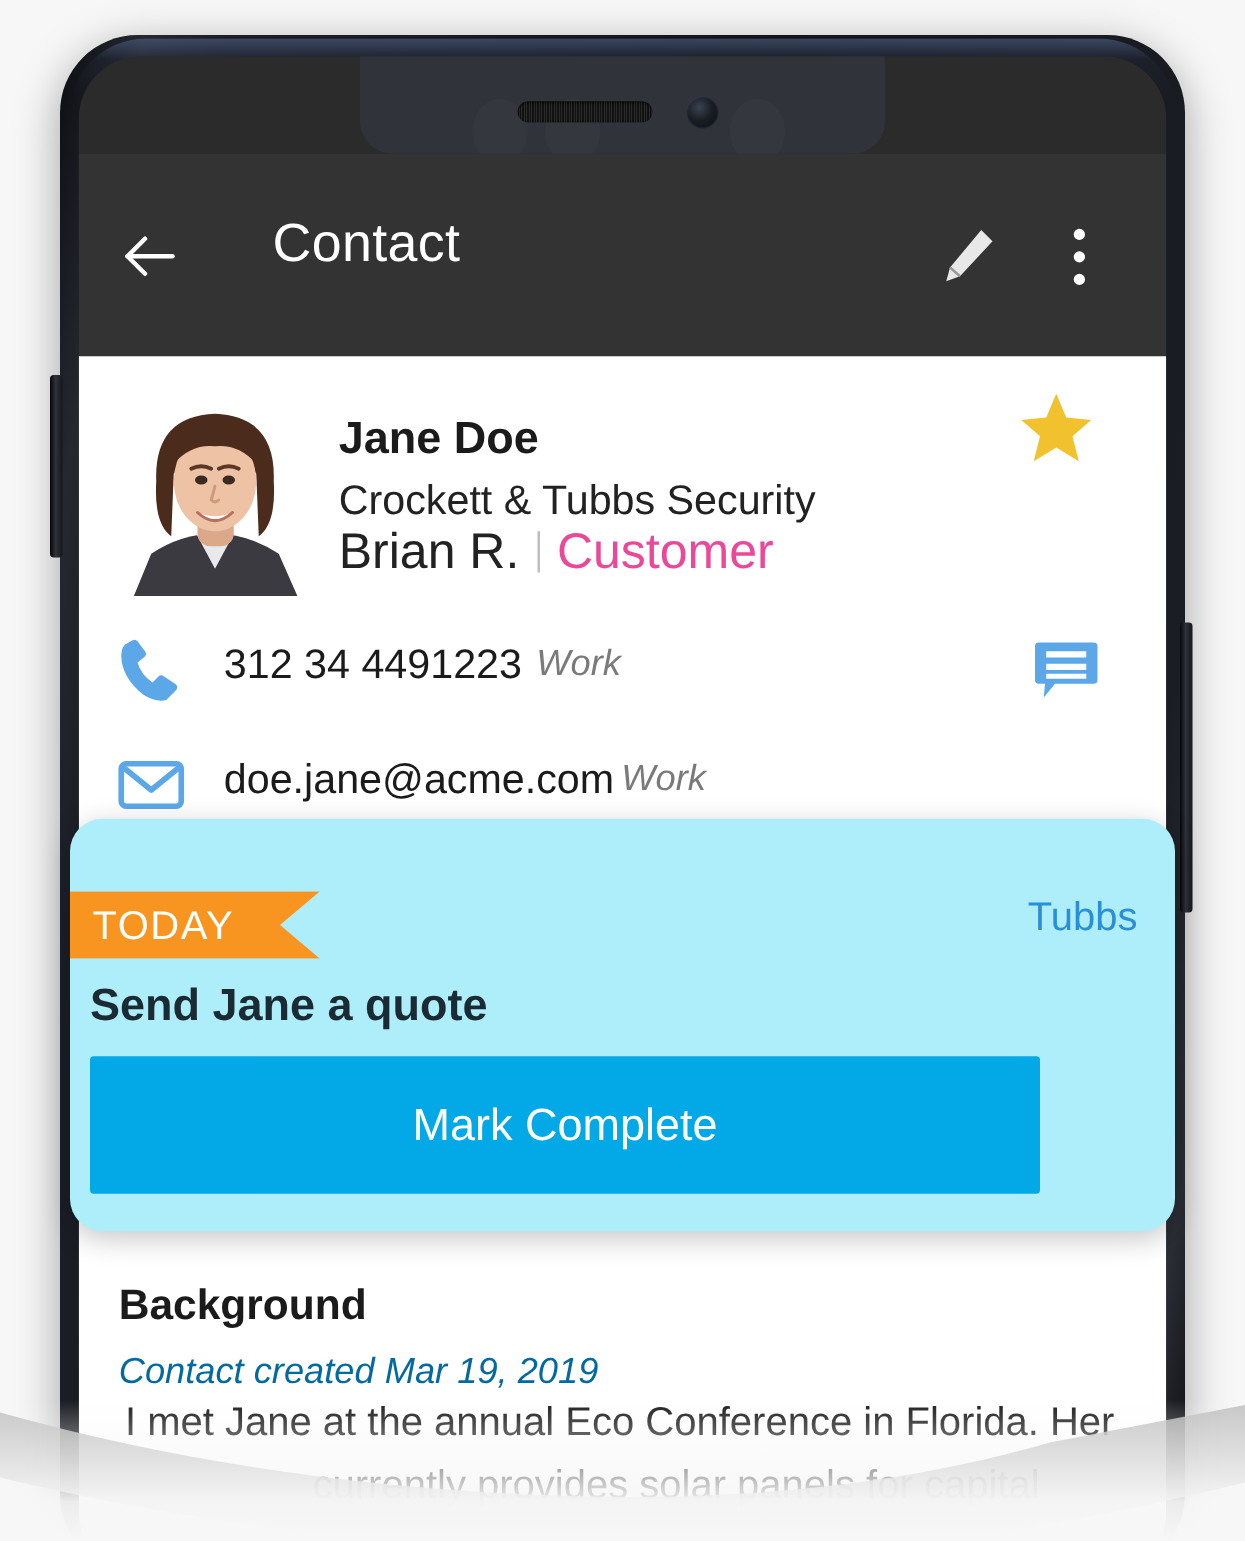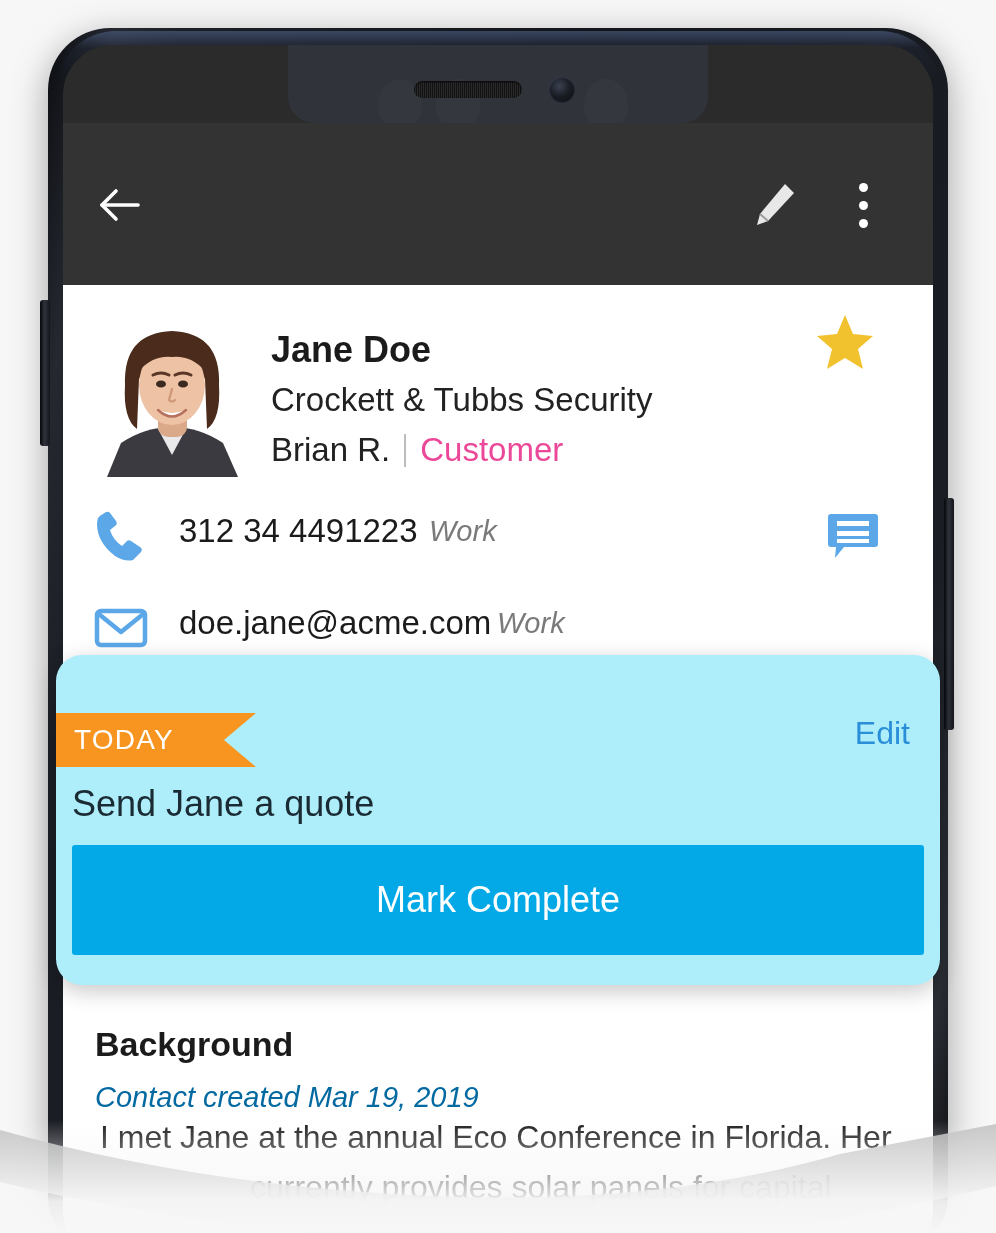--- a/index.html
+++ b/index.html
@@ -199,22 +199,22 @@
   #contact-company {
     position: absolute;
     left: 208px;
     top: 96px;
     font-size: 33px;
     color: #222222;
   }
   #contact-meta-row {
     position: absolute;
     left: 208px;
-    top: 146px;
-    font-size: 33px;
+    top: 134px;
+    font-size: 40px;
     color: #222222;
     display: flex;
     align-items: center;
   }
   #contact-owner { color: #222222; }
   #meta-divider {
     display: inline-block;
     width: 2px;
     height: 33px;
     background: #bdbdbd;
@@ -371,45 +371,45 @@
     top: 58px;
     width: 200px;
     height: 54px;
     background: #f89520;
     clip-path: polygon(0 0, 100% 0, 84% 50%, 100% 100%, 0 100%);
     display: flex;
     align-items: center;
   }
   #task-ribbon-label {
     margin-left: 18px;
-    font-size: 28px;
+    font-size: 32px;
     color: #ffffff;
     letter-spacing: 1.2px;
   }
   #task-edit-link {
     position: absolute;
     right: 30px;
     top: 60px;
     font-size: 32px;
     color: #2a8fd8;
     cursor: pointer;
   }
   #task-title {
     position: absolute;
     left: 16px;
     top: 128px;
     font-size: 36px;
-    font-weight: normal;
+    font-weight: bold;
     color: #1b2b33;
   }
   #mark-complete-button {
     position: absolute;
     left: 16px;
     top: 190px;
-    width: 852px;
+    width: 760px;
     height: 110px;
     background: #03a9e6;
     border: none;
     border-radius: 3px;
     color: #ffffff;
     font-size: 36px;
     font-family: "Liberation Sans", sans-serif;
     cursor: pointer;
   }
 </style>
@@ -433,20 +433,21 @@
   </div>
 
   <div id="app-bar">
     <div id="back-arrow-icon">
       <svg width="44" height="40" viewBox="0 0 44 40">
         <path d="M18 6 L4 20 L18 34" fill="none" stroke="#ffffff" stroke-width="3.6" stroke-linecap="round" stroke-linejoin="round"></path>
         <line x1="4" y1="20" x2="40" y2="20" stroke="#ffffff" stroke-width="3.6" stroke-linecap="round"></line>
       </svg>
     </div>
 
+    <div id="app-bar-title">Contact</div>
 
     <div id="edit-pencil-icon">
       <svg width="46" height="48" viewBox="0 0 46 48">
         <path d="M34 3 L43 12 L17 40 L6 44 L9 33 Z" fill="#e8e8e8"></path>
         <path d="M9 33 L17 40" stroke="#9a9a9a" stroke-width="2" fill="none"></path>
       </svg>
     </div>
 
     <div id="overflow-menu-icon">
       <div class="overflow-dot" style="top:2px"></div>
@@ -537,21 +538,21 @@
       <div id="background-created">Contact created Mar 19, 2019</div>
     </div>
 
   </div>
 </div>
 
 <div id="task-card">
   <div id="task-ribbon">
     <span id="task-ribbon-label">TODAY</span>
   </div>
-  <div id="task-edit-link">Edit</div>
+  <div id="task-edit-link">Tubbs</div>
   <div id="task-title">Send Jane a quote</div>
   <button id="mark-complete-button">Mark Complete</button>
 </div>
 
 <div id="background-body">
   <div>I met Jane at the annual Eco Conference in Florida. Her</div>
   <div style="text-indent:150px">currently provides solar panels for capital</div>
 </div>
 
 <div id="bottom-shadow-band">

